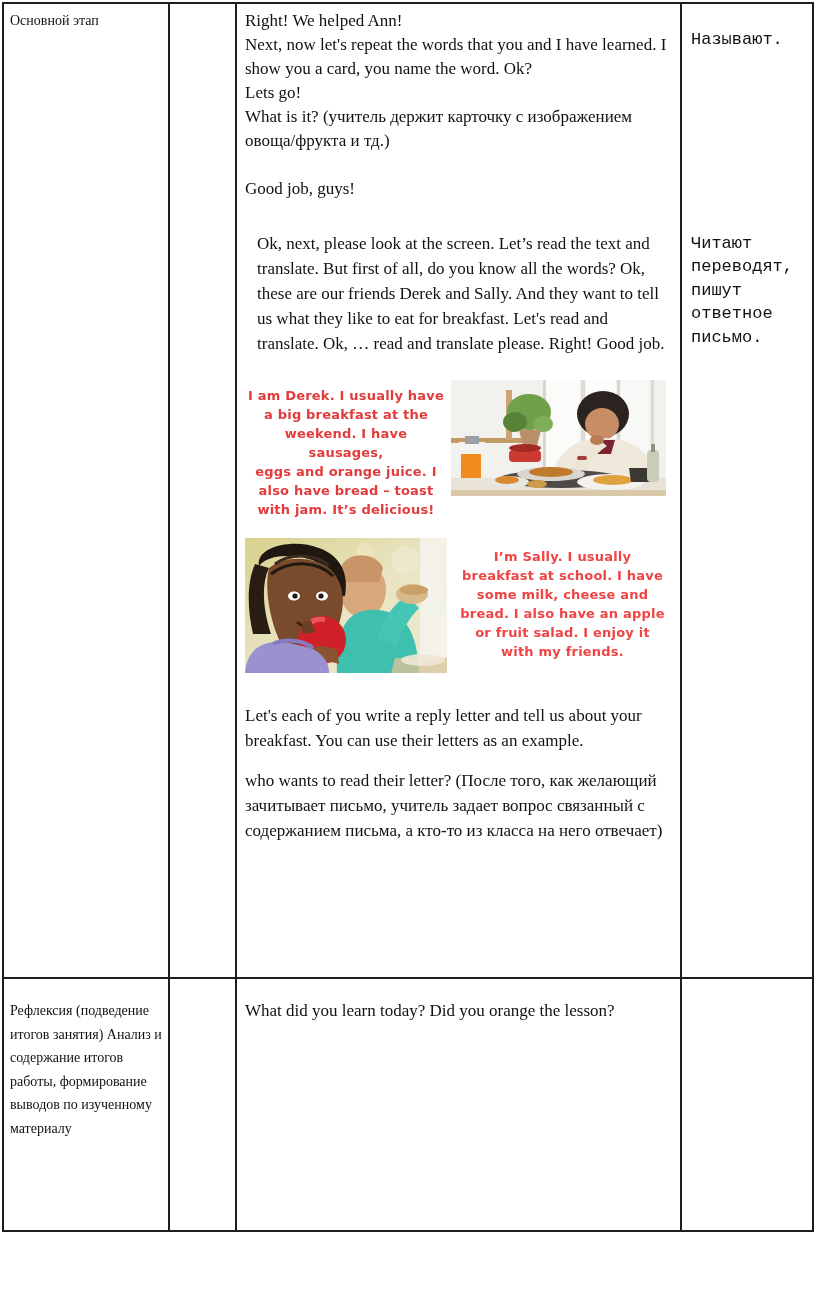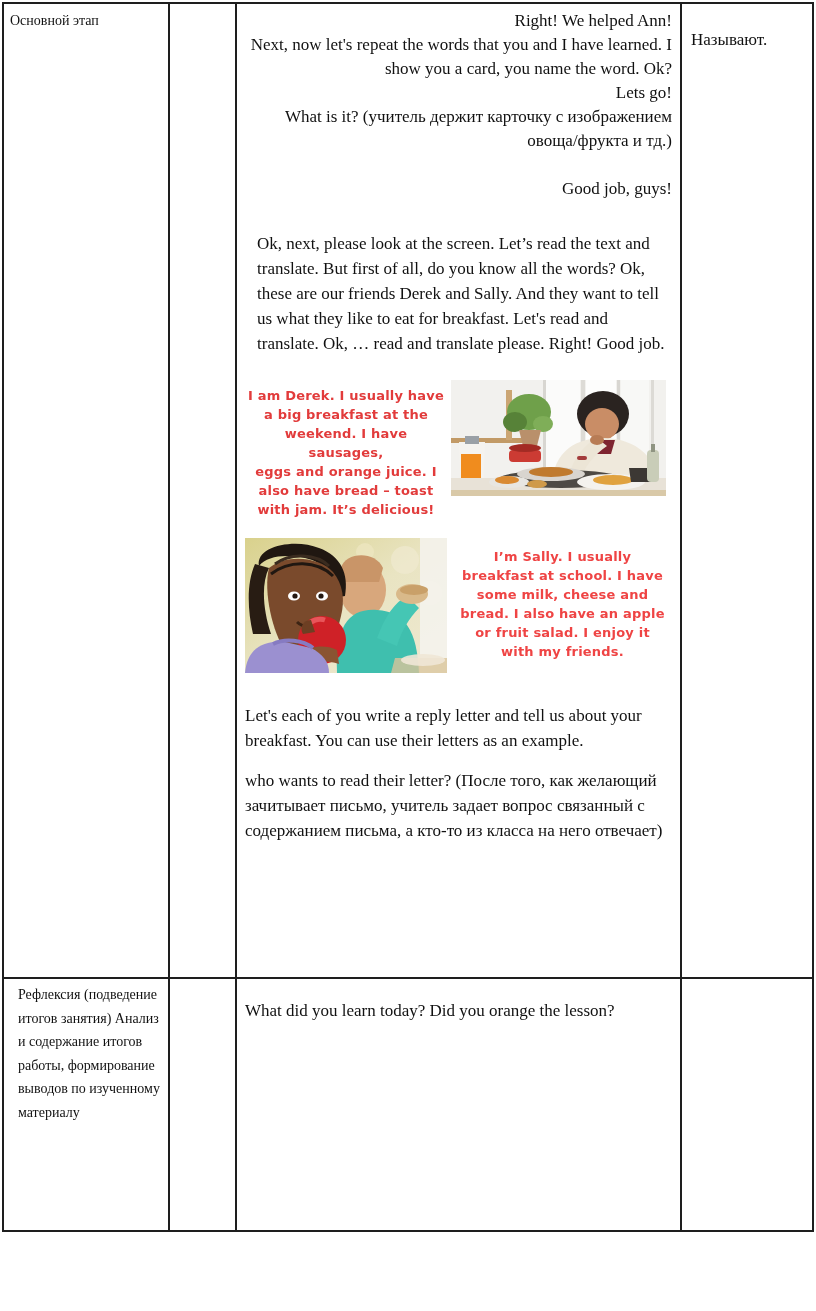--- a/index.html
+++ b/index.html
@@ -5,28 +5,28 @@
   html,body{margin:0;padding:0;background:#ffffff;}
   body{width:816px;height:1311px;position:relative;font-family:"Liberation Serif",serif;color:#111;}
   .doc-table{
     position:absolute;left:2px;top:2px;width:812px;height:1230px;
     border:2px solid #1e1e1e;box-sizing:border-box;
     display:grid;
     grid-template-columns:166px 67px 445px auto;
     grid-template-rows:975px auto;
   }
   .cell{box-sizing:border-box;border-right:2px solid #1e1e1e;overflow:hidden;}
-  .cell.last-col{border-right:none;}
+  .cell.last-col{border-right:none;font-family:Liberation Mono, monospace;}
   .row1{border-bottom:2px solid #1e1e1e;}
   .stage-cell{padding:5px 6px;font-size:14px;line-height:23.5px;}
   .mid-cell{padding:0;}
   .teacher-cell{padding:3px 8px;font-size:17px;line-height:25px;}
   .students-cell{padding:4px 9px;font-size:17px;line-height:23.5px;}
   .preline{white-space:pre-line;}
-  .t-block1{margin-top:2px;line-height:24px;text-align:right;}
+  .t-block1{margin-top:2px;line-height:24px;}
   .t-block2{margin-top:30px;margin-left:12px;}
   .t-block3{margin-top:30px;}
   .t-block4{margin-top:15px;}
   .student-p1{margin-top:20px;}
   .student-p2{margin-top:180px;}
   .r2-teacher-p2{margin-top:16px;}
 
   .figure{display:flex;align-items:flex-start;}
   .derek-fig{margin-top:24px;height:116px;}
   .sally-fig{margin-top:42px;height:135px;}
@@ -149,23 +149,24 @@
 bread. I also have an apple
 or fruit salad. I enjoy it
 with my friends.</div>
     </div>
 
     <div class="t-block3">Let's each of you write a reply letter and tell us about your breakfast. You can use their letters as an example.</div>
     <div class="t-block4">who wants to read their letter? (После того, как желающий зачитывает письмо, учитель задает вопрос связанный с содержанием письма, а кто-то из класса на него отвечает)</div>
   </div>
   <div class="cell row1 students-cell last-col">
     <div class="student-p1">Называют.</div>
+    <div class="student-p2">Читают переводят, пишут ответное письмо.</div>
   </div>
 
-  <div class="cell stage-cell" style="padding-top:4px;margin-left:8px;">
+  <div class="cell stage-cell" style="padding-top:20px;">
     <span>Рефлексия (подведение итогов занятия) Анализ и содержание итогов работы, формирование выводов по изученному материалу</span>
   </div>
   <div class="cell mid-cell"></div>
   <div class="cell teacher-cell">
     <div class="r2-teacher-p2">What did you learn today? Did you orange the lesson?</div>
   </div>
 
 </div>
 
 </body></html>

